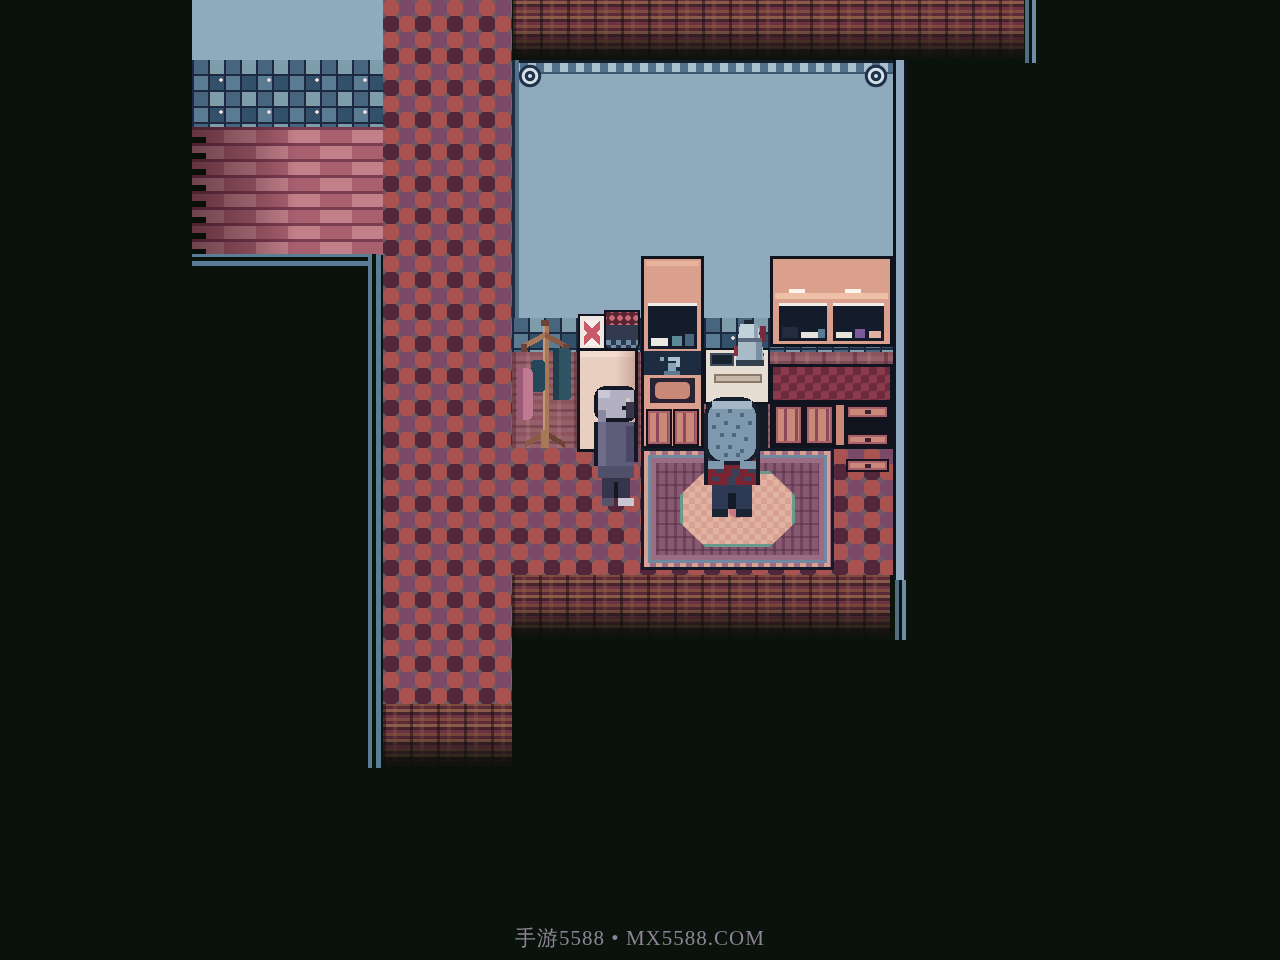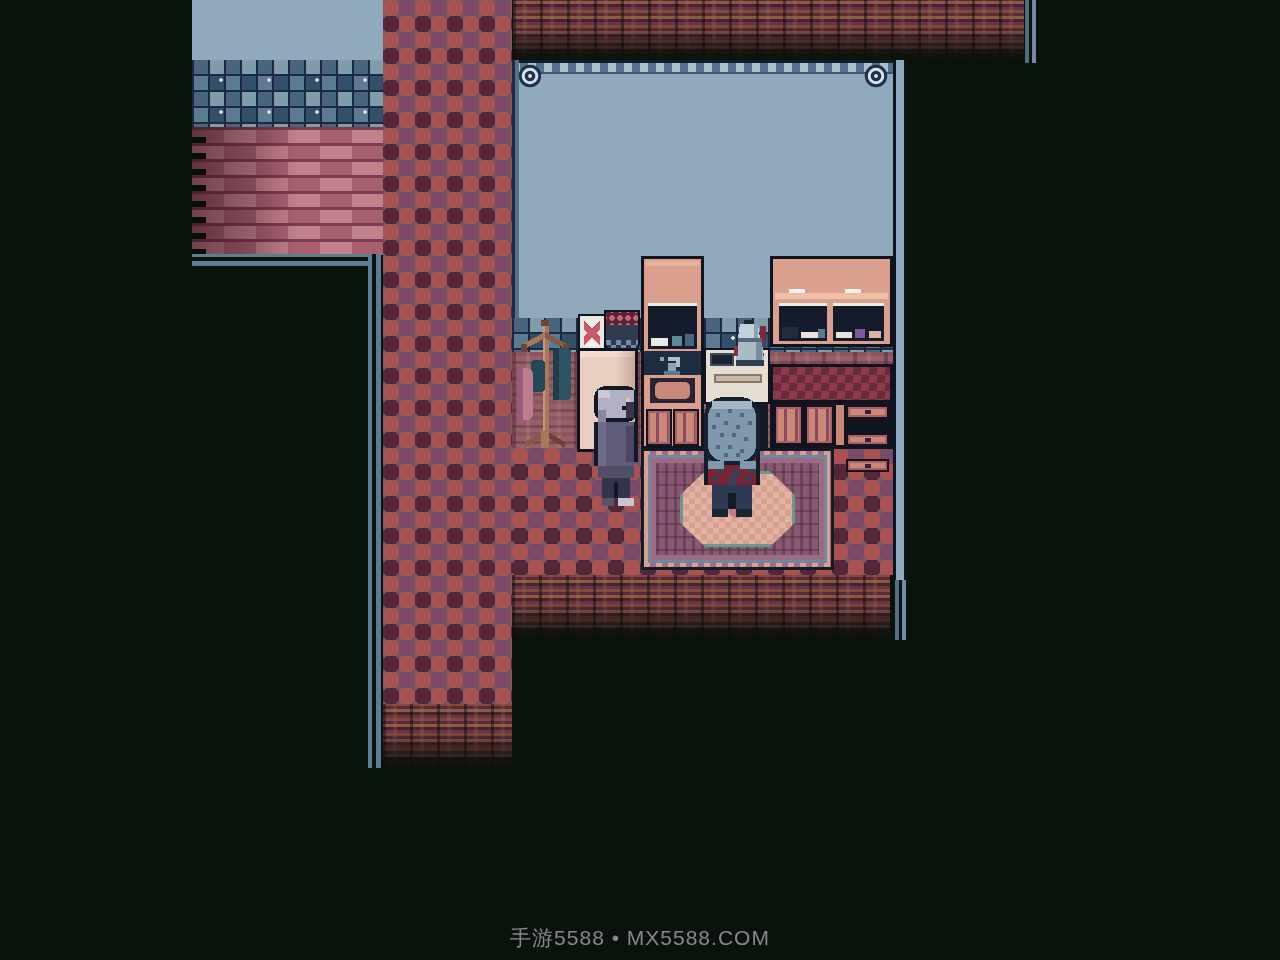--- a/index.html
+++ b/index.html
@@ -1,18 +1,18 @@
 <!DOCTYPE html>
 <html><head>
 <meta charset="utf-8">
 <style>
   *{box-sizing:border-box;margin:0;padding:0}
   html,body{background:#000}
   #stage{position:relative;width:1280px;height:960px;background:#0a120c;overflow:hidden;
-         font-family:Liberation Sans, sans-serif}
+         font-family:Liberation Serif, serif}
   .abs{position:absolute}
 
   
   .mosaic{
     background-color:#1c2940;
     background-image:
       radial-gradient(circle,#ecdcda 0 1.5px,transparent 2px),
       repeating-linear-gradient(0deg,#1c2940 0 2px,transparent 2px 16px),
       repeating-linear-gradient(90deg,#1c2940 0 2px,transparent 2px 16px),
       conic-gradient(#7f9cab 0 25%,#33506b 0 50%,#5b7b93 0 75%,#47657d 0);

